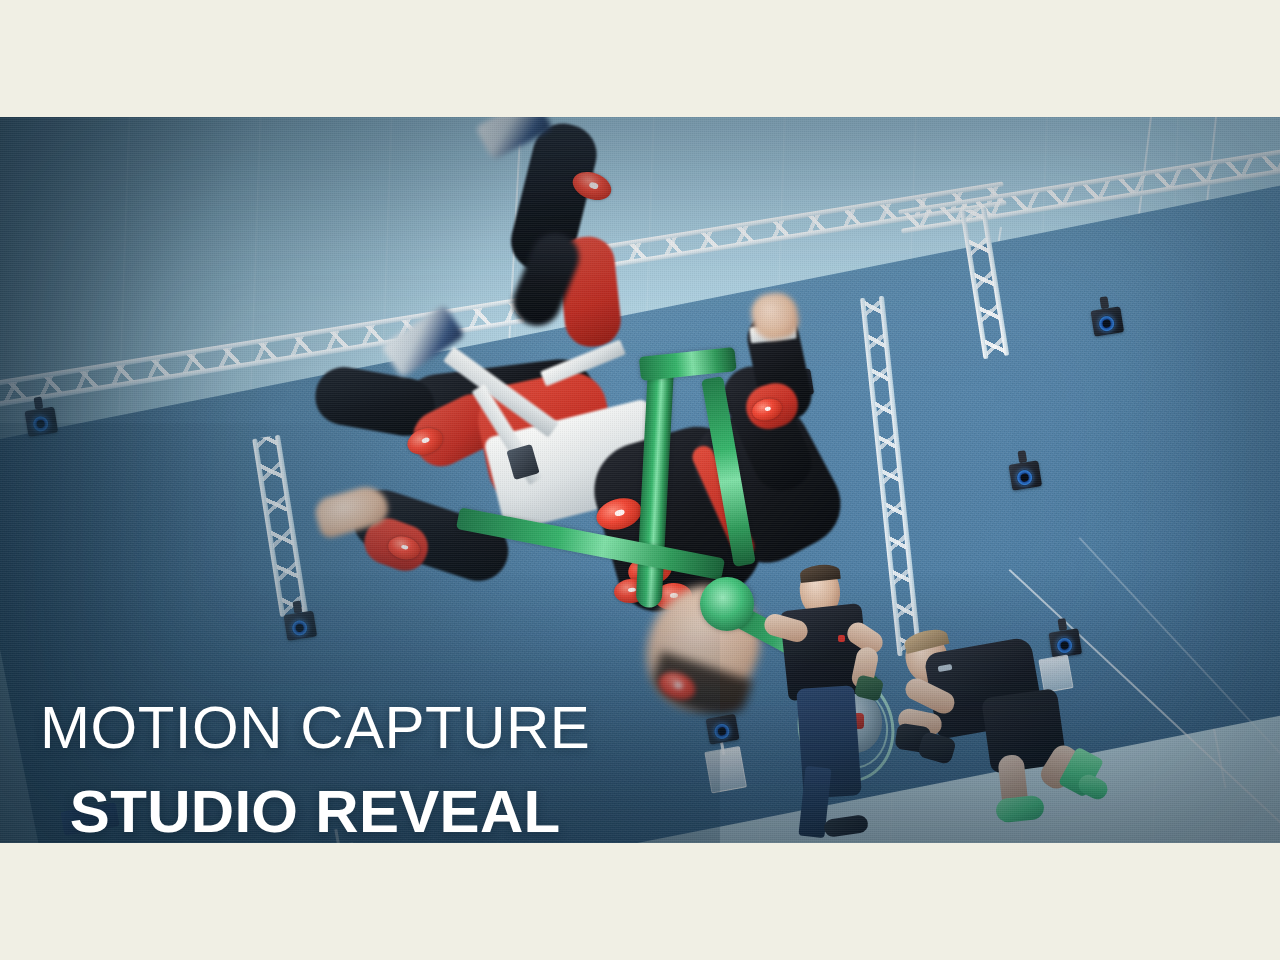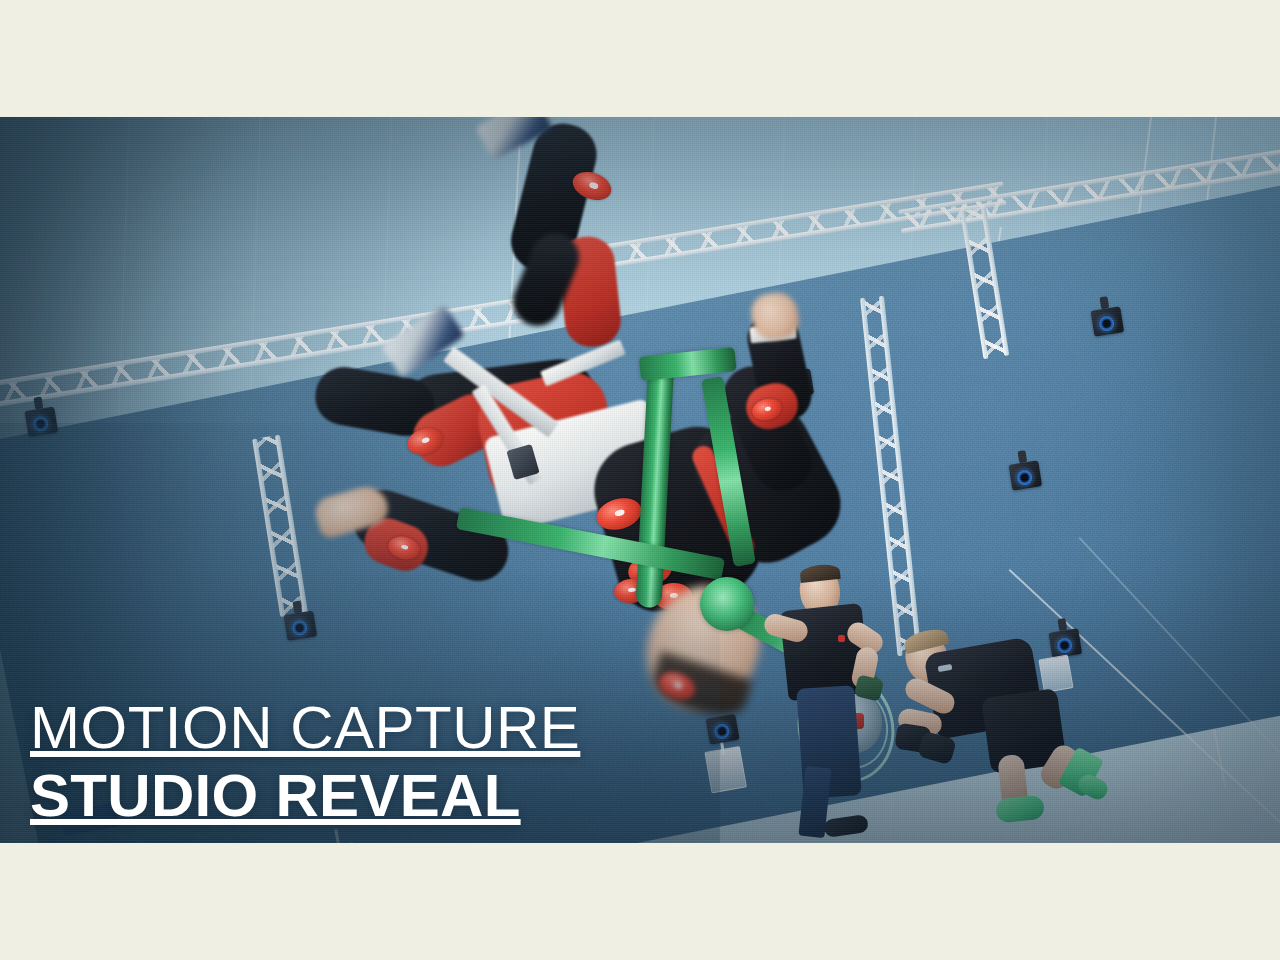--- a/index.html
+++ b/index.html
@@ -336,42 +336,42 @@
     pointer-events: none;
     opacity: .055;
     background-image:
       repeating-linear-gradient(0deg, rgba(255,255,255,.8) 0 1px, rgba(0,0,0,0) 1px 2px),
       repeating-linear-gradient(90deg, rgba(0,0,0,.8) 0 1px, rgba(0,0,0,0) 1px 2px);
   }
 
   
   .title-block {
     position: absolute;
-    left: 30px;
+    left: 40px;
     top: 578px;
     z-index: 40;
     color: #ffffff;
-    text-decoration: underline;
   }
   .title-line1 {
     font-size: 60px;
     line-height: 66px;
     font-weight: 300;
     letter-spacing: 0.5px;
     white-space: nowrap;
     text-shadow: 0 2px 10px rgba(10,30,46,.40);
   }
   .title-line2 {
     font-size: 60px;
     line-height: 66px;
     font-weight: 700;
     letter-spacing: 0.3px;
     white-space: nowrap;
-    margin-top: 2px;
+    margin-top: 18px;
     text-shadow: 0 2px 10px rgba(10,30,46,.40);
+    text-align: center;
   }
   .title-line3 {
     font-size: 38px;
     line-height: 46px;
     font-weight: 300;
     letter-spacing: 1px;
     white-space: nowrap;
     margin-top: 6px;
     text-shadow: 0 2px 10px rgba(10,30,46,.40);
   }

